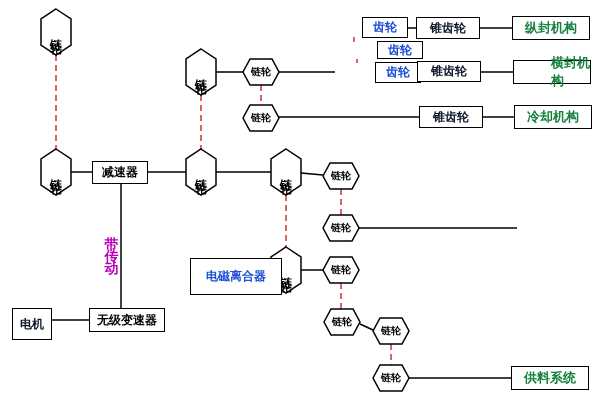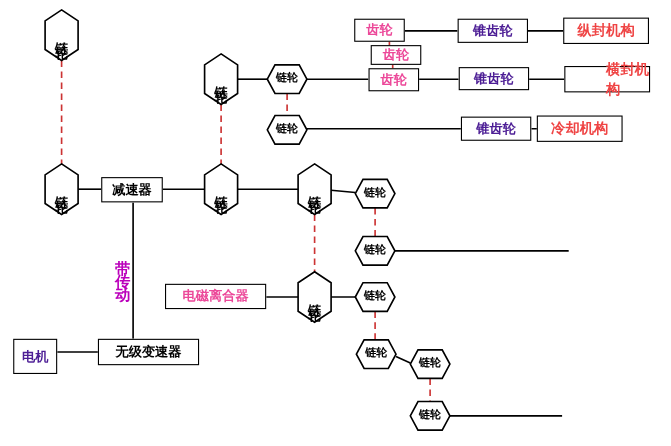--- a/index.html
+++ b/index.html
@@ -9,23 +9,23 @@
   .lbl { position:absolute; font-weight:bold; color:#000;
          display:flex; align-items:center; justify-content:center;
          text-align:left; line-height:1; z-index:2; }
   .v   { writing-mode:vertical-rl; text-orientation:upright;
          font-size:12px; letter-spacing:3px; }
   .sm  { font-size:10px; }
   .box { position:absolute; border:1px solid #000; background:#fff;
          display:flex; align-items:center; justify-content:center;
          font-weight:bold; font-size:12px; z-index:2; }
   .mech { font-size:13px; }
-  .green  { color:#ec4899; }
-  .blue   { color:#4c1d95; }
-  .red    { color:#ef4444; }
+  .green  { color:#1d4ed8;margin-left:40px; }
+  .blue   { color:#0f172a; }
+  .red    { color:#15803d; }
   .purple { color:#bb00bb; }
   .belt { writing-mode:vertical-rl; text-orientation:upright;
           font-size:14px; letter-spacing:12px; font-weight:bold; }
 </style>
 </head>
 <body>
 
 <div class="stage">
 
   <svg width="610" height="405" viewBox="0 0 610 405">
@@ -102,22 +102,23 @@
   <div class="box green" style="left:322px;top:17px;width:46px;height:21px;">齿轮</div>
   <div class="box green" style="left:337px;top:41px;width:46px;height:18px;">齿轮</div>
   <div class="box green" style="left:335px;top:62px;width:46px;height:21px;">齿轮</div>
 
   <div class="box blue" style="left:416px;top:17px;width:64px;height:22px;">锥齿轮</div>
   <div class="box blue" style="left:417px;top:61px;width:64px;height:21px;">锥齿轮</div>
   <div class="box blue" style="left:419px;top:106px;width:64px;height:22px;">锥齿轮</div>
 
   <div class="box red mech" style="left:512px;top:16px;width:78px;height:24px;">纵封机构</div>
   <div class="box red mech" style="left:513px;top:60px;width:78px;height:24px;padding-left:37px;">横封机构</div>
-  <div class="box red mech" style="left:488px;top:105px;width:78px;height:24px;text-align:center;">冷却机构</div>
+  <div class="box red mech" style="left:514px;top:105px;width:78px;height:24px;text-align:center;">冷却机构</div>
+  <div class="box red mech" style="left:511px;top:366px;width:78px;height:24px;">供料系统</div>
 
   <div class="box" style="left:92px;top:161px;width:56px;height:23px;text-align:right;">减速器</div>
-  <div class="box green" style="left:150px;top:258px;width:92px;height:23px;">电磁离合器</div>
+  <div class="box green" style="left:150px;top:258px;width:92px;height:37px;">电磁离合器</div>
   <div class="box blue" style="left:12px;top:308px;width:40px;height:32px;">电机</div>
-  <div class="box" style="left:89px;top:308px;width:92px;height:24px;">无级变速器</div>
+  <div class="box" style="left:89px;top:308px;width:76px;height:24px;">无级变速器</div>
 
   <span class="lbl belt purple" style="left:103px;top:198px;width:18px;height:92px;">带传动</span>
 
 </div>
 
 </body></html>

